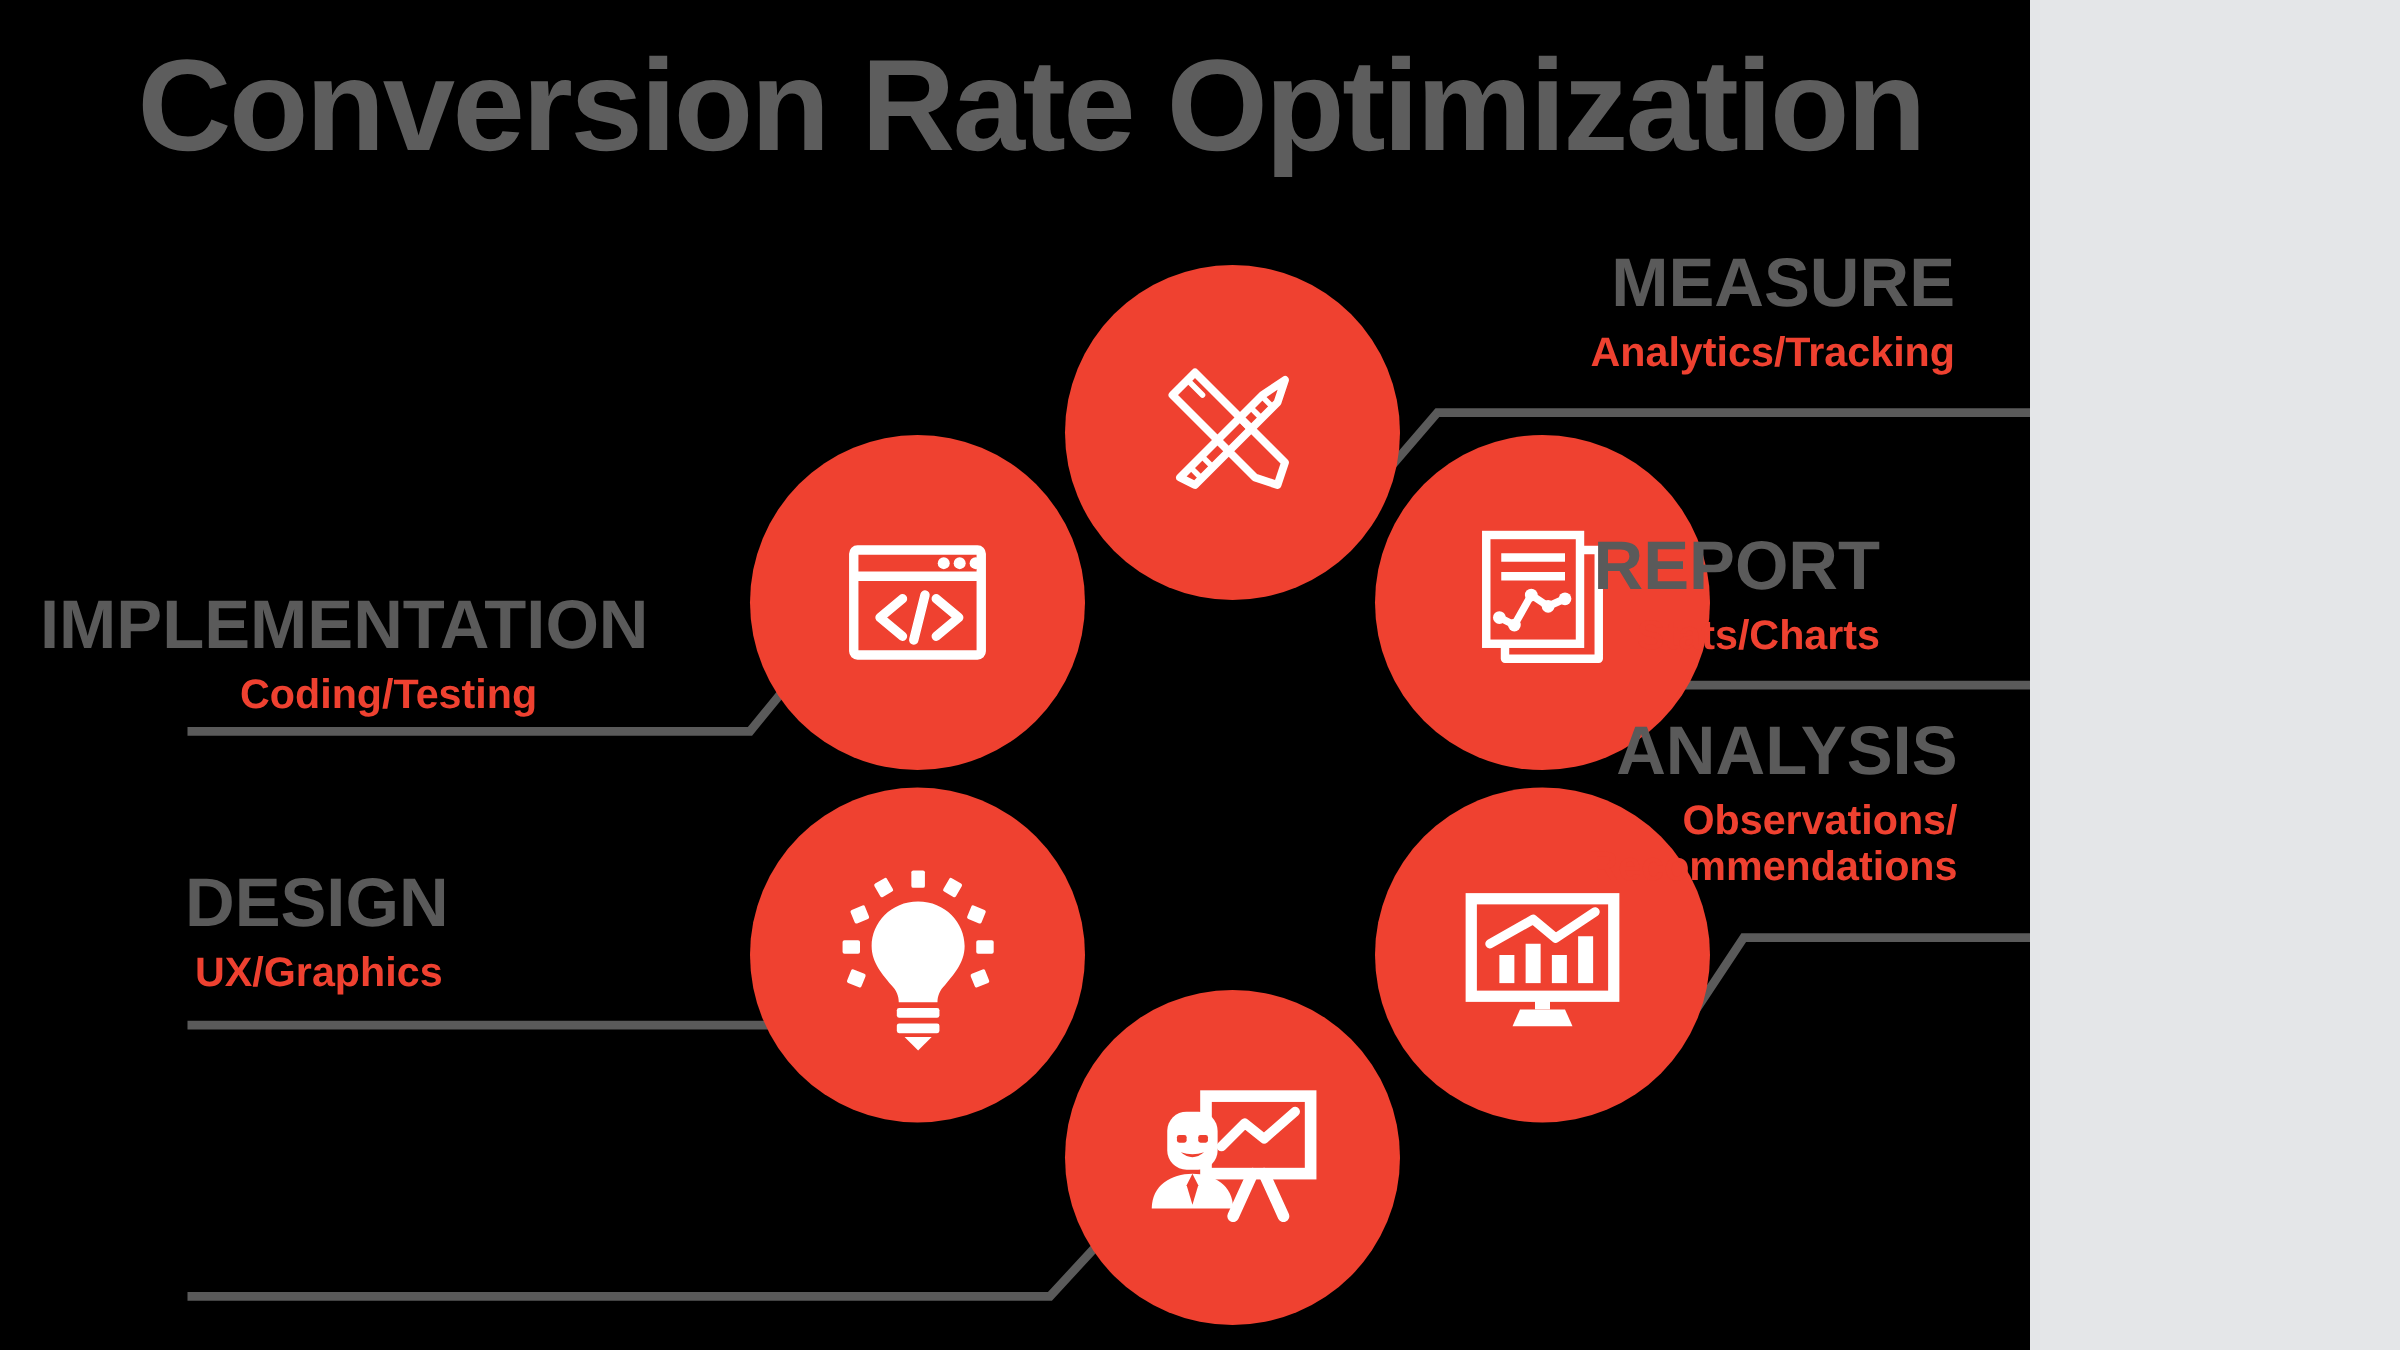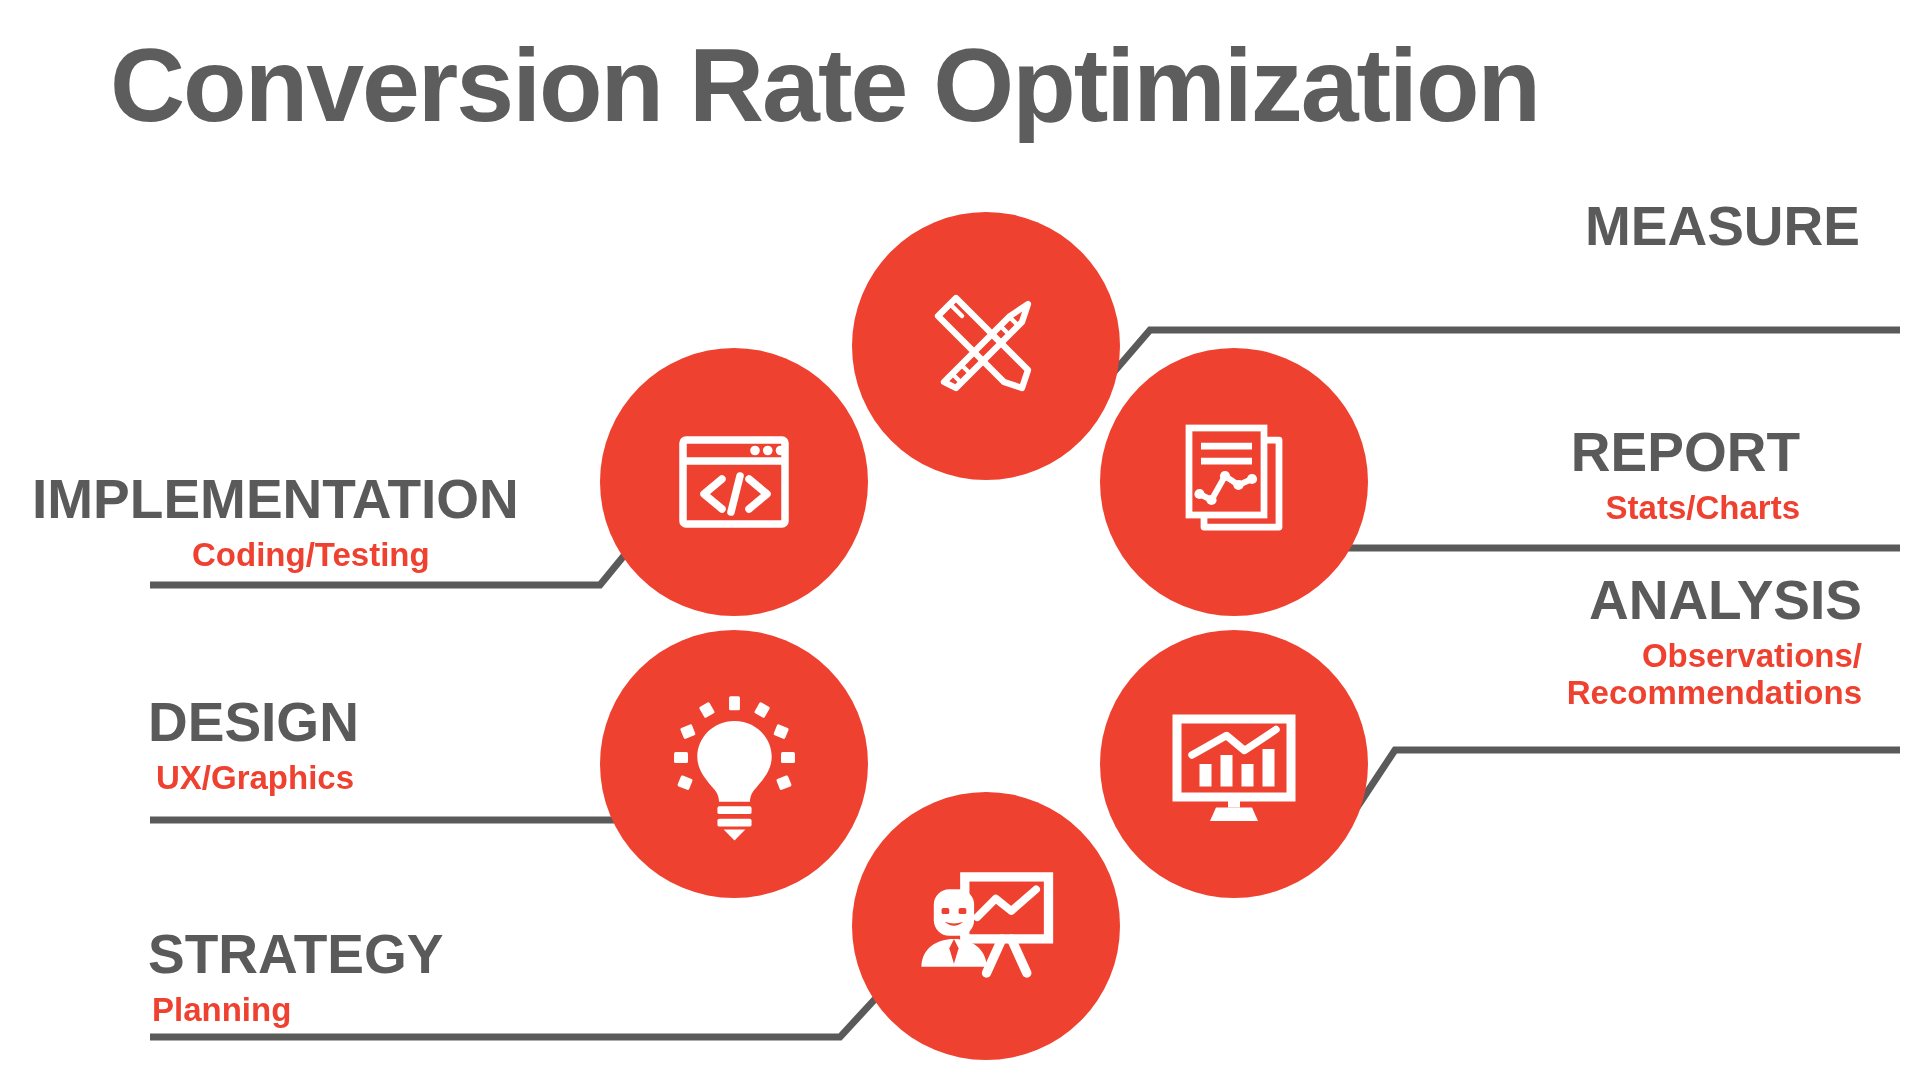--- a/index.html
+++ b/index.html
@@ -6,23 +6,23 @@
   html, body {
     margin: 0;
     padding: 0;
     background: #e4e6e8;
   }
   body {
     font-family: "Liberation Sans", sans-serif;
   }
   #stage {
     position: relative;
-    width: 1920px;
+    width: 1624px;
     height: 1080px;
-    background: #ffffff;
+    background: #000000;
     overflow: hidden;
   }
 
   
   #page-title {
     position: absolute;
     left: 110px;
     top: 20px;
     width: 1720px;
     font-size: 104px;
@@ -219,20 +219,21 @@
       </g>
 
       <path d="M 8,76 C 8,64 18,58 29,58 C 40,58 50,64 50,76 Z" fill="#ffffff"></path>
 
       <path d="M 29,58 L 26,64 L 29,74 L 32,64 Z" fill="#ef4130"></path>
     </svg>
   </div>
 
   <div class="label-block align-right" style="right:60px; top:198px;">
     <div class="label-title">MEASURE</div>
+    <div class="label-sub">Analytics/Tracking</div>
   </div>
 
   <div class="label-block align-right" style="right:120px; top:424px;">
     <div class="label-title">REPORT</div>
     <div class="label-sub">Stats/Charts</div>
   </div>
 
   <div class="label-block align-right" style="right:58px; top:572px;margin-left:32px;">
     <div class="label-title">ANALYSIS</div>
     <div class="label-sub">Observations/</div>
@@ -242,18 +243,14 @@
   <div class="label-block align-left" style="left:32px; top:455px;">
     <div class="label-title">IMPLEMENTATION</div>
     <div class="label-sub" style="padding-left:160px;">Coding/Testing</div>
   </div>
 
   <div class="label-block align-left" style="left:148px; top:678px;">
     <div class="label-title">DESIGN</div>
     <div class="label-sub" style="padding-left:8px;">UX/Graphics</div>
   </div>
 
-  <div class="label-block align-left" style="left:148px; top:910px;">
-    <div class="label-title">STRATEGY</div>
-    <div class="label-sub" style="padding-left:4px;">Planning</div>
-  </div>
 
 </div>
 
 </body></html>

